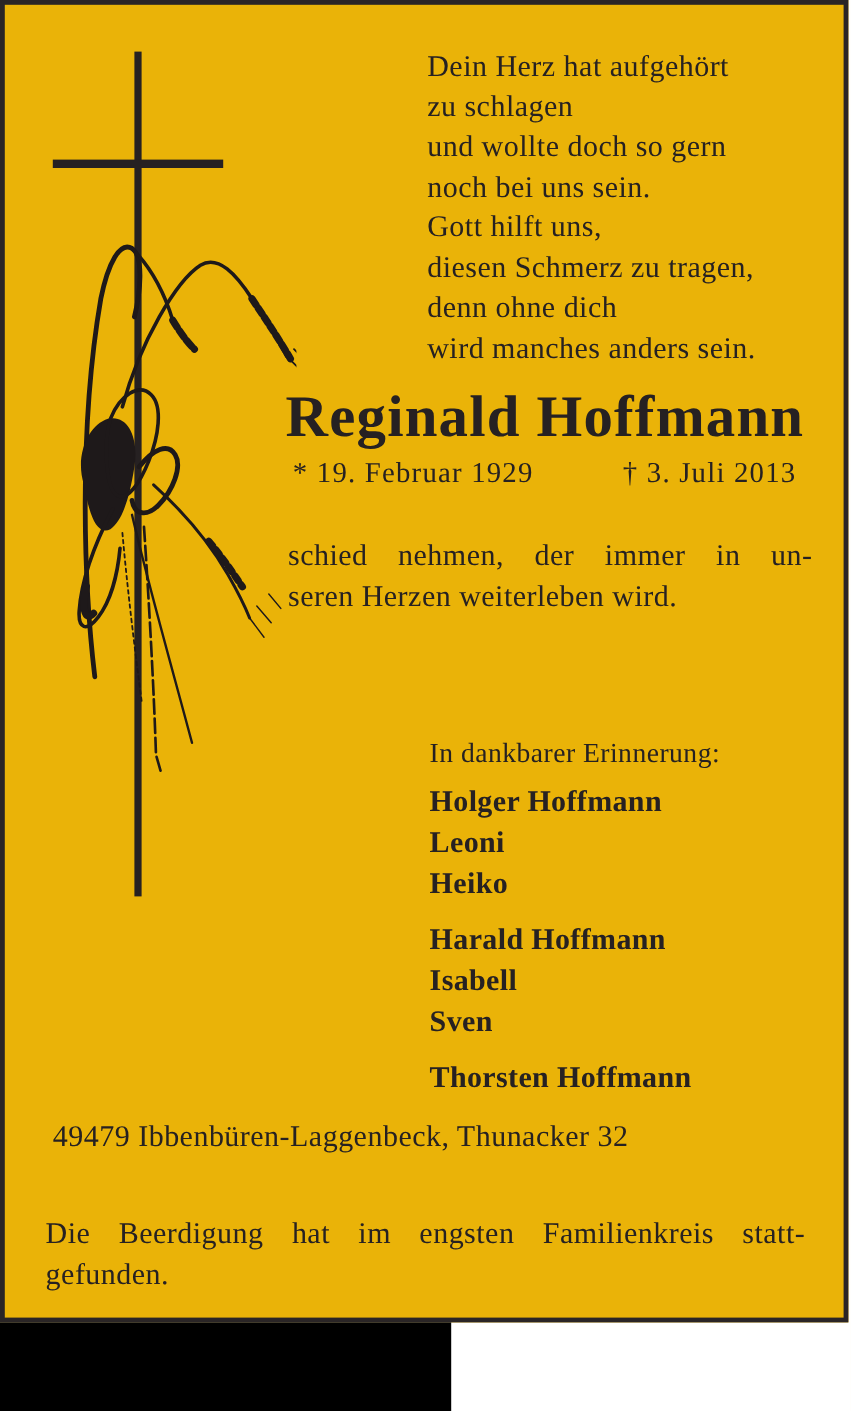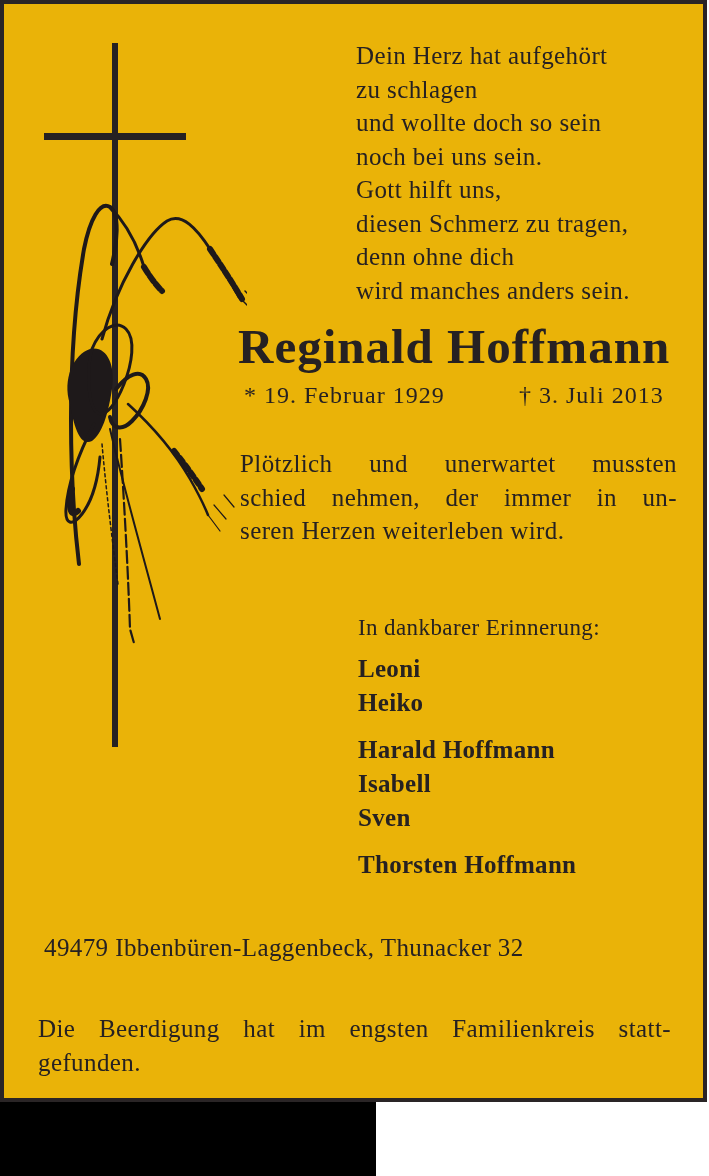--- a/index.html
+++ b/index.html
@@ -88,45 +88,45 @@
         <path d="M176,326 l12,16 m-6,-26 l12,14 m-2,-24 l10,12" stroke-width="1.2"></path>
         <path d="M78,240 C92,300 112,370 128,430" stroke-width="2"></path>
         <path d="M88,250 C92,310 96,380 98,440 l4,14" stroke-width="2.2" stroke-dasharray="12 4"></path>
         <path d="M70,255 C74,300 80,350 86,395" stroke-width="1.5" stroke-dasharray="3 3"></path>
       </g>
     </svg>
 
     <div class="poem">
       <div>Dein Herz hat aufgehört</div>
       <div>zu schlagen</div>
-      <div>und wollte doch so sein</div>
+      <div>und wollte doch so gern</div>
       <div>noch bei uns sein.</div>
       <div>Gott hilft uns,</div>
       <div>diesen Schmerz zu tragen,</div>
       <div>denn ohne dich</div>
       <div>wird manches anders sein.</div>
     </div>
 
     <h1 class="name">Reginald Hoffmann</h1>
 
     <div class="dates">
       <span class="birth">* 19. Februar 1929</span>
       <span class="death">† 3. Juli 2013</span>
     </div>
 
     <div class="obituary">
-      <div class="jline">Plötzlich und unerwartet mussten</div>
       <div class="jline">schied nehmen, der immer in un-</div>
       <div>seren Herzen weiterleben wird.</div>
     </div>
 
     <div class="remembrance">In dankbarer Erinnerung:</div>
 
     <div class="mourners">
       <div class="mourner-group">
+        <div class="mourner">Holger Hoffmann</div>
         <div class="mourner">Leoni</div>
         <div class="mourner">Heiko</div>
       </div>
       <div class="mourner-group">
         <div class="mourner">Harald Hoffmann</div>
         <div class="mourner">Isabell</div>
         <div class="mourner">Sven</div>
       </div>
       <div class="mourner-group">
         <div class="mourner">Thorsten Hoffmann</div>

